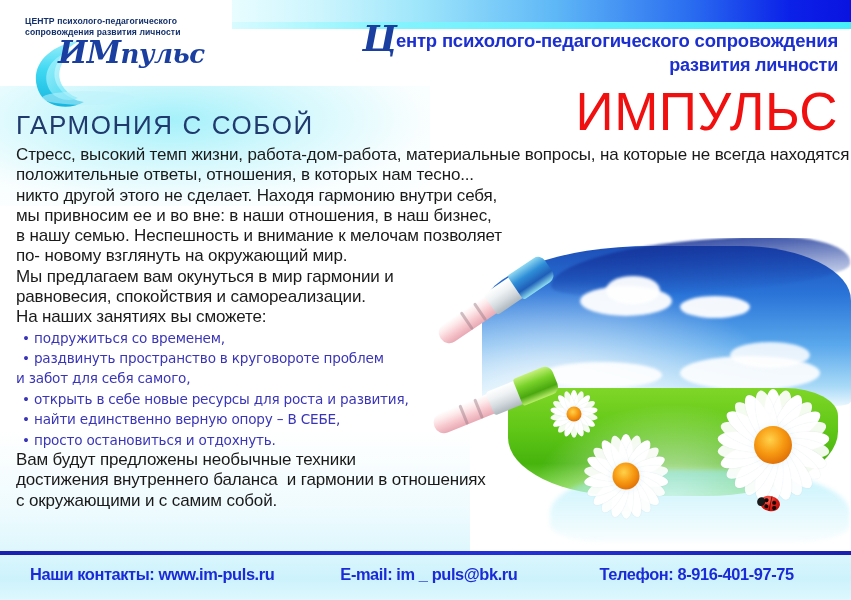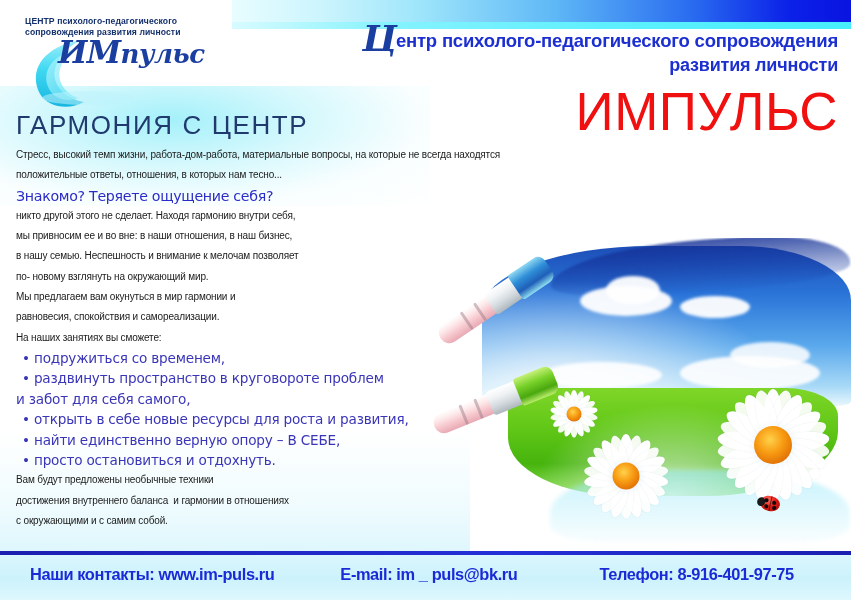--- a/index.html
+++ b/index.html
@@ -179,21 +179,21 @@
   }
 
   
   .body-copy {
     position: absolute;
     left: 16px;
     top: 145px;
     width: 824px;
   }
   .para {
-    font-size: 10px;
+    font-size: 17px;
     color: #1a1a1a;
     line-height: 20.3px;
     margin: 0;
     letter-spacing: -0.15px;
     white-space: pre;
   }
   .para-accent {
     font-family: "DejaVu Sans", sans-serif;
     font-size: 14.2px;
     color: #2b2bc8;
@@ -475,26 +475,25 @@
       <span>ИМ</span><span class="small">пульс</span>
     </div>
   </div>
 
   <div class="header-text">
     <div class="header-line1"><span class="header-initial">Ц</span><span>ентр психолого-педагогического сопровождения</span></div>
     <div class="header-line2">развития личности</div>
   </div>
   <div class="brand-impulse">ИМПУЛЬС</div>
 
-  <div class="headline">ГАРМОНИЯ С ЦЕНТР</div>
+  <div class="headline">ГАРМОНИЯ С СОБОЙ</div>
 
   <div class="body-copy">
     <p class="para">Стресс, высокий темп жизни, работа-дом-работа, материальные вопросы, на которые не всегда находятся</p>
     <p class="para">положительные ответы, отношения, в которых нам тесно...</p>
-    <p class="para-accent">Знакомо? Теряете ощущение себя?</p>
     <p class="para">никто другой этого не сделает. Находя гармонию внутри себя,</p>
     <p class="para">мы привносим ее и во вне: в наши отношения, в наш бизнес,</p>
     <p class="para">в нашу семью. Неспешность и внимание к мелочам позволяет</p>
     <p class="para">по- новому взглянуть на окружающий мир.</p>
     <p class="para">Мы предлагаем вам окунуться в мир гармонии и</p>
     <p class="para">равновесия, спокойствия и самореализации.</p>
     <p class="para">На наших занятиях вы сможете:</p>
     <ul class="bullets">
       <li class="bullet">• подружиться со временем,</li>
       <li class="bullet">• раздвинуть пространство в круговороте проблем</li>

